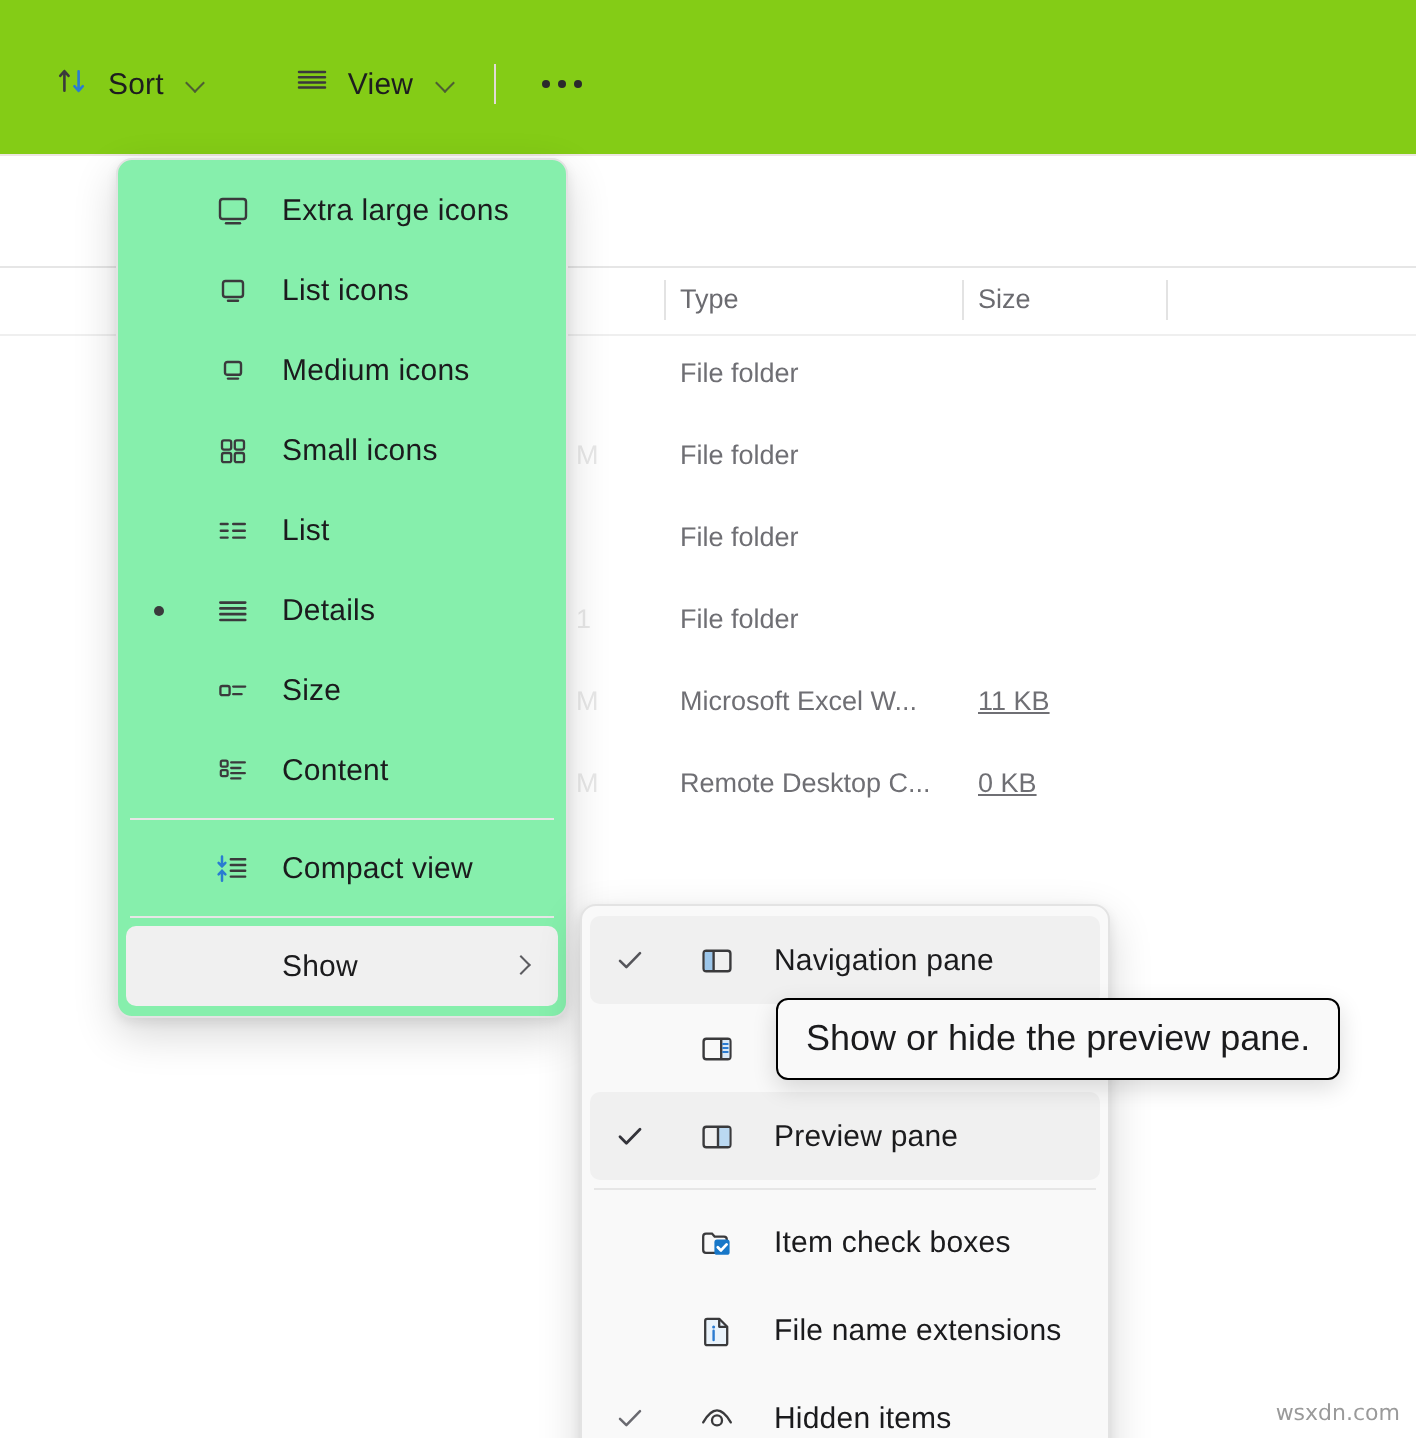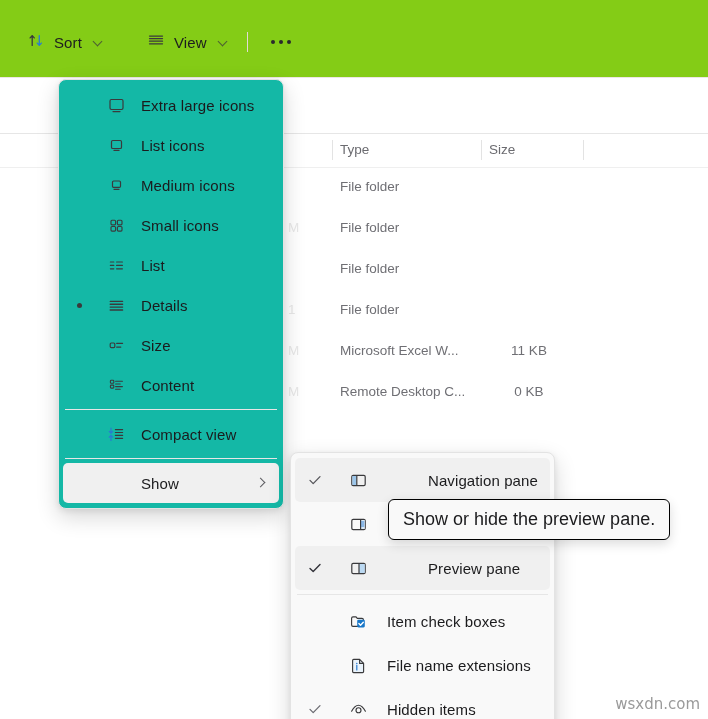--- a/index.html
+++ b/index.html
@@ -47,27 +47,27 @@
   .colheader {
     position: absolute; left: 0; top: 56px; width: 708px; height: 34px;
     border-bottom: 1px solid #EFEFEF;
   }
   .col-type { position: absolute; left: 340px; top: 8px; font-size: 13.5px; color: #6b6b70; }
   .col-size { position: absolute; left: 489px; top: 8px; font-size: 13.5px; color: #6b6b70; }
   .vdiv { position: absolute; top: 6px; width: 1px; height: 20px; background: #E3E3E3; }
   .rows { position: absolute; left: 0; top: 90px; width: 708px; }
   .frow { position: relative; height: 41px; }
   .frow .t { position: absolute; left: 340px; top: 11px; font-size: 13.5px; color: #6f6f74; white-space: nowrap; }
-  .frow .s { position: absolute; left: 489px; width: 80px; top: 11px; font-size: 13.5px; color: #6f6f74; text-align: center; }
+  .frow .s { position: absolute; left: 489px; width: 80px; top: 11px; font-size: 13.5px; color: #6f6f74; text-align: left; text-decoration: underline; }
   .ghost { position: absolute; left: 288px; top: 11px; font-size: 13.5px; color: #E8E8E8; }
 
   
   .menu {
     position: absolute; left: 58px; top: 79px; width: 226px;
-    background: #14b8a6;
+    background: #86efac;
     border: 1px solid #E3E3E3;
     border-radius: 8px;
     box-shadow: 0 8px 22px rgba(0,0,0,.16), 0 2px 6px rgba(0,0,0,.08);
     padding: 5px 4px;
     overflow: hidden;
   }
   .mitem {
     position: relative; display: flex; align-items: center;
     height: 40px; border-radius: 5px; padding: 0 8px; cursor: default;
   }
@@ -89,41 +89,41 @@
     background: #F9F9F9;
     border: 1px solid #E3E3E3;
     border-radius: 8px;
     box-shadow: 0 8px 22px rgba(0,0,0,.16), 0 2px 6px rgba(0,0,0,.08);
     padding: 5px 4px;
   }
   .sitem {
     position: relative; display: flex; align-items: center;
     height: 44px; border-radius: 5px; padding: 0 8px; cursor: default;
   }
-  .sitem.hl { background: #F0F0F0; gap: 41px; }
+  .sitem.hl { background: #F0F0F0; }
   .s-check { position: absolute; left: 12px; width: 16px; height: 16px; }
   .s-check svg { display: block; }
   .s-icon { width: 22px; margin-left: 44px; display: flex; align-items: center; justify-content: center; }
   .s-label { margin-left: 18px; font-size: 15px; color: #1b1b1d; letter-spacing: .1px; }
 
   
   .tooltip {
     position: absolute; left: 388px; top: 499px;
     background: #F9F9F9;
     border: 1px solid #000000;
     border-radius: 6px;
     box-shadow: 0 4px 12px rgba(0,0,0,.14);
     padding: 9px 14px;
     font-size: 18px; color: #1b1b1d; white-space: nowrap;
   }
 
   
   .watermark {
     position: absolute; right: 8px; bottom: 6px;
-    font-size: 15px; color: #9a9a9a;
+    font-size: 11px; color: #9a9a9a;
     font-family: "DejaVu Sans", sans-serif;
   }
 </style>
 </head>
 <body>
 
 <div id="root">
 
   <div class="toolbar">
     <div class="tb-inner" style="left:18px;">

